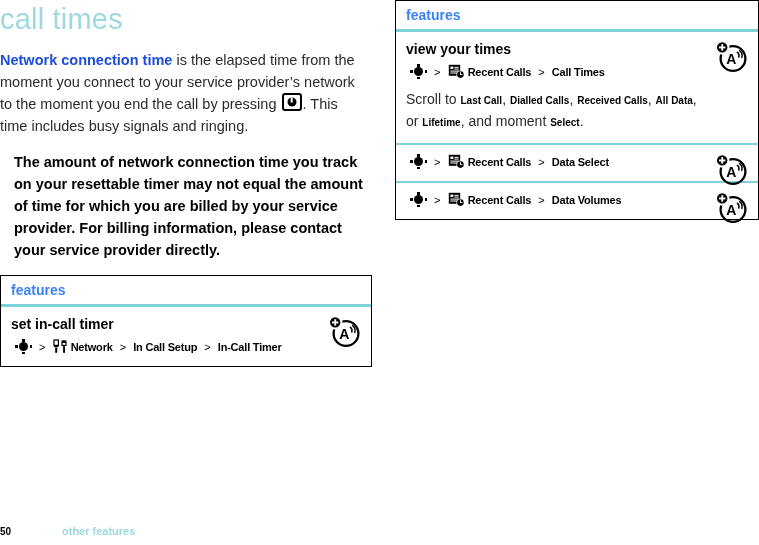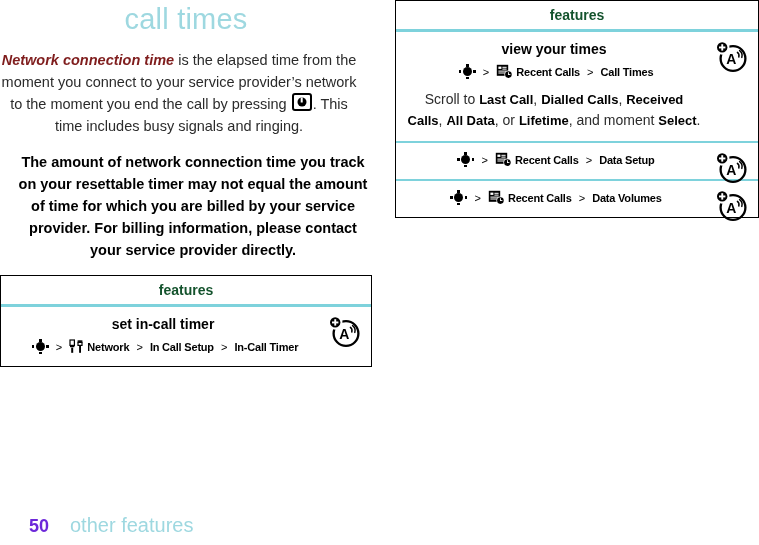--- a/index.html
+++ b/index.html
@@ -12,21 +12,20 @@
     background: #ffffff;
     font-family: "Liberation Sans", sans-serif;
     color: #000000;
     position: relative;
     overflow: hidden;
   }
 
   .page {
     position: absolute;
     inset: 0;
-    text-align: center;
   }
 
   
   .col-left {
     position: absolute;
     left: 0px;
     top: 0px;
     width: 372px;
   }
   .col-right {
@@ -54,21 +53,21 @@
     margin: 0 0 14px 0;
     width: 358px;
     color: #2b2b2b;
   }
   .body-p.bold-p {
     font-weight: bold;
     color: #000;
     line-height: 22px;
     margin-left: 14px;
   }
-  .body-p b { font-weight: bold; color: #7f1d1d; font-style: italic; }
+  .body-p b { font-weight: bold; color: #1d4ed8; }
 
   
   .key-glyph {
     display: inline-block;
     width: 16px;
     height: 14px;
     border: 2px solid #000;
     border-radius: 3px;
     position: relative;
     vertical-align: -2px;
@@ -99,21 +98,21 @@
   .ftable {
     border: 1.5px solid #000;
     background: #fff;
     box-sizing: border-box;
   }
   .ftable .thead {
     padding: 6px 10px 6px 10px;
     border-bottom: 3px solid #7ed2dc;
     font-size: 14px;
     font-weight: bold;
-    color: #14532d;
+    color: #3b82f6;
   }
   .frow {
     position: relative;
     padding: 8px 56px 10px 10px;
     border-bottom: 2px solid #7ed2dc;
     box-sizing: border-box;
   }
   .frow:last-child { border-bottom: none; }
 
   .frow-title {
@@ -131,21 +130,21 @@
     white-space: nowrap;
     padding-left: 4px;
   }
   .frow-note {
     font-size: 14px;
     line-height: 21px;
     color: #2b2b2b;
     margin-top: 8px;
     font-weight: normal;
   }
-  .frow-note b { font-weight: bold; color: #000; font-size: 13px; }
+  .frow-note b { font-weight: bold; color: #000; font-size: 10px; }
 
   .sep { font-weight: normal; margin: 0 4px; }
   .pathword { letter-spacing: -0.2px; }
 
   
   .nav-icon {
     display: inline-block;
     position: relative;
     width: 17px;
     height: 15px;
@@ -199,29 +198,29 @@
 
   
   .footer {
     position: absolute;
     left: 0;
     bottom: 8px;
     display: flex;
     align-items: baseline;
   }
   .footer .pagenum {
-    font-size: 18px;
-    font-weight: bold;
-    color: #6d28d9;
+    font-size: 10px;
+    font-weight: bold;
+    color: #000000;
     width: 62px;
-    padding-left: 8px;
   }
   .footer .sectionname {
-    font-size: 20px;
+    font-size: 11px;
     color: #9ed8e0;
+    font-weight: bold;
   }
 </style>
 </head>
 <body>
 
 <div class="page">
 
   <div class="col-left">
 
     <h1 class="chapter-title">call times</h1>
@@ -336,21 +335,21 @@
               <rect x="2.4" y="6.6" width="8.2" height="1.0" fill="#fff"></rect>
               <rect x="2.4" y="8.5" width="8.2" height="1.0" fill="#fff"></rect>
               <circle cx="12.4" cy="10.6" r="4.0" fill="#fff"></circle>
               <circle cx="12.4" cy="10.6" r="3.3" fill="#000"></circle>
               <rect x="12.0" y="8.2" width="0.9" height="2.7" fill="#fff"></rect>
               <rect x="12.0" y="10.1" width="2.4" height="0.9" fill="#fff"></rect>
             </svg>
           </span>
           <span class="pathword">Recent Calls</span>
           <span class="sep">&gt;</span>
-          <span class="pathword">Data Setup</span>
+          <span class="pathword">Data Select</span>
         </div>
         <span class="badge-icon">
           <svg width="36" height="34" viewBox="0 0 36 34">
             <circle cx="19" cy="19.5" r="12.4" fill="none" stroke="#000" stroke-width="2.3"></circle>
             <text x="17.2" y="25.2" font-family="Liberation Sans, sans-serif" font-size="14" font-weight="bold" text-anchor="middle" fill="#000">A</text>
             <path d="M23.4 13.4 q2.2 1.6 1.4 4.6" fill="none" stroke="#000" stroke-width="1.5" stroke-linecap="round"></path>
             <path d="M25.6 11.6 q3.4 2.4 2.2 6.8" fill="none" stroke="#000" stroke-width="1.5" stroke-linecap="round"></path>
             <circle cx="8.2" cy="8.4" r="6.2" fill="#fff" stroke="#fff" stroke-width="2.2"></circle>
             <circle cx="8.2" cy="8.4" r="5.2" fill="#000"></circle>
             <rect x="7.3" y="5.2" width="1.9" height="6.4" fill="#fff"></rect>

